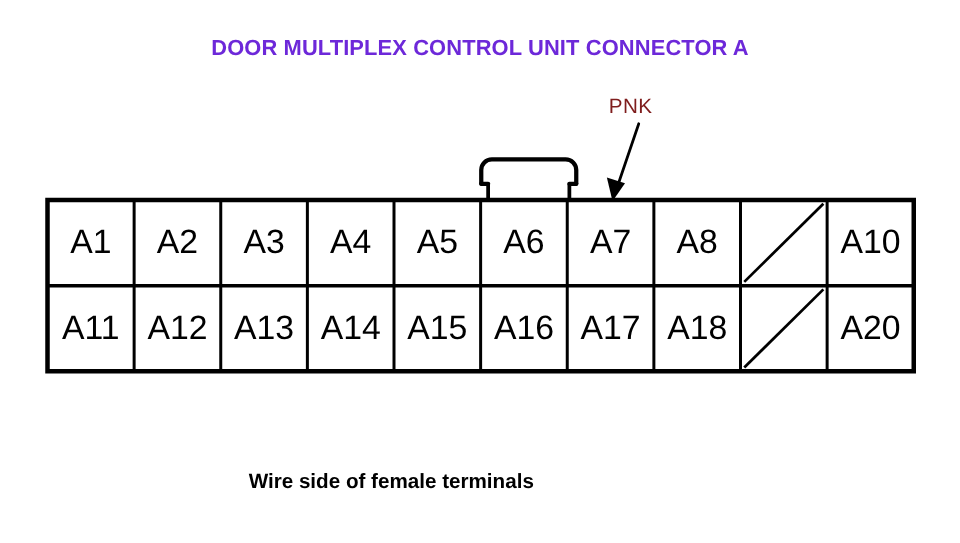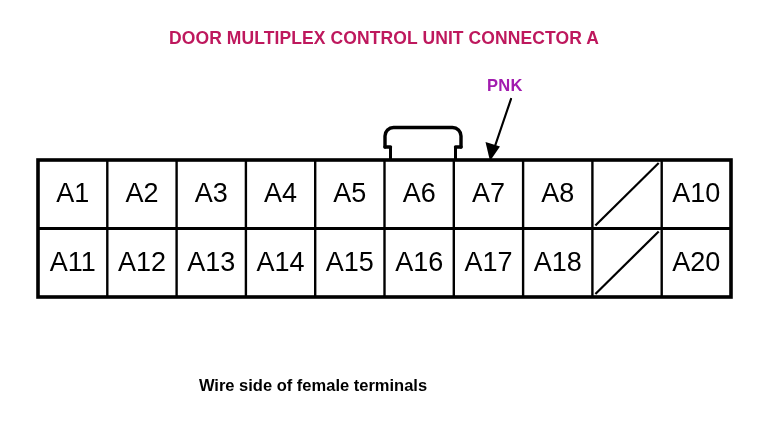--- a/index.html
+++ b/index.html
@@ -26,21 +26,21 @@
     position: absolute;
     left: 0;
     top: 28px;
     width: 768px;
     text-align: center;
     font-family: "Liberation Sans", sans-serif;
     font-weight: bold;
     font-size: 17.5px;
     letter-spacing: 0.1px;
     white-space: nowrap;
-    color: #be185d;
+    color: #6d28d9;
   }
 
   
   .diagram-caption {
     position: absolute;
     left: 0;
     top: 376px;
     width: 626px;
     text-align: center;
     font-family: "Liberation Sans", sans-serif;
@@ -48,24 +48,24 @@
     font-size: 16.5px;
     color: #000000;
   }
 
   
   .wire-label {
     position: absolute;
     left: 487px;
     top: 76px;
     font-family: "Liberation Sans", sans-serif;
-    font-weight: bold;
+    font-weight: normal;
     font-size: 16.5px;
     letter-spacing: 0.3px;
-    color: #a21caf;
+    color: #7f1d1d;
   }
 
   
   .connector-svg {
     position: absolute;
     left: 0;
     top: 0;
     width: 768px;
     height: 434px;
   }

